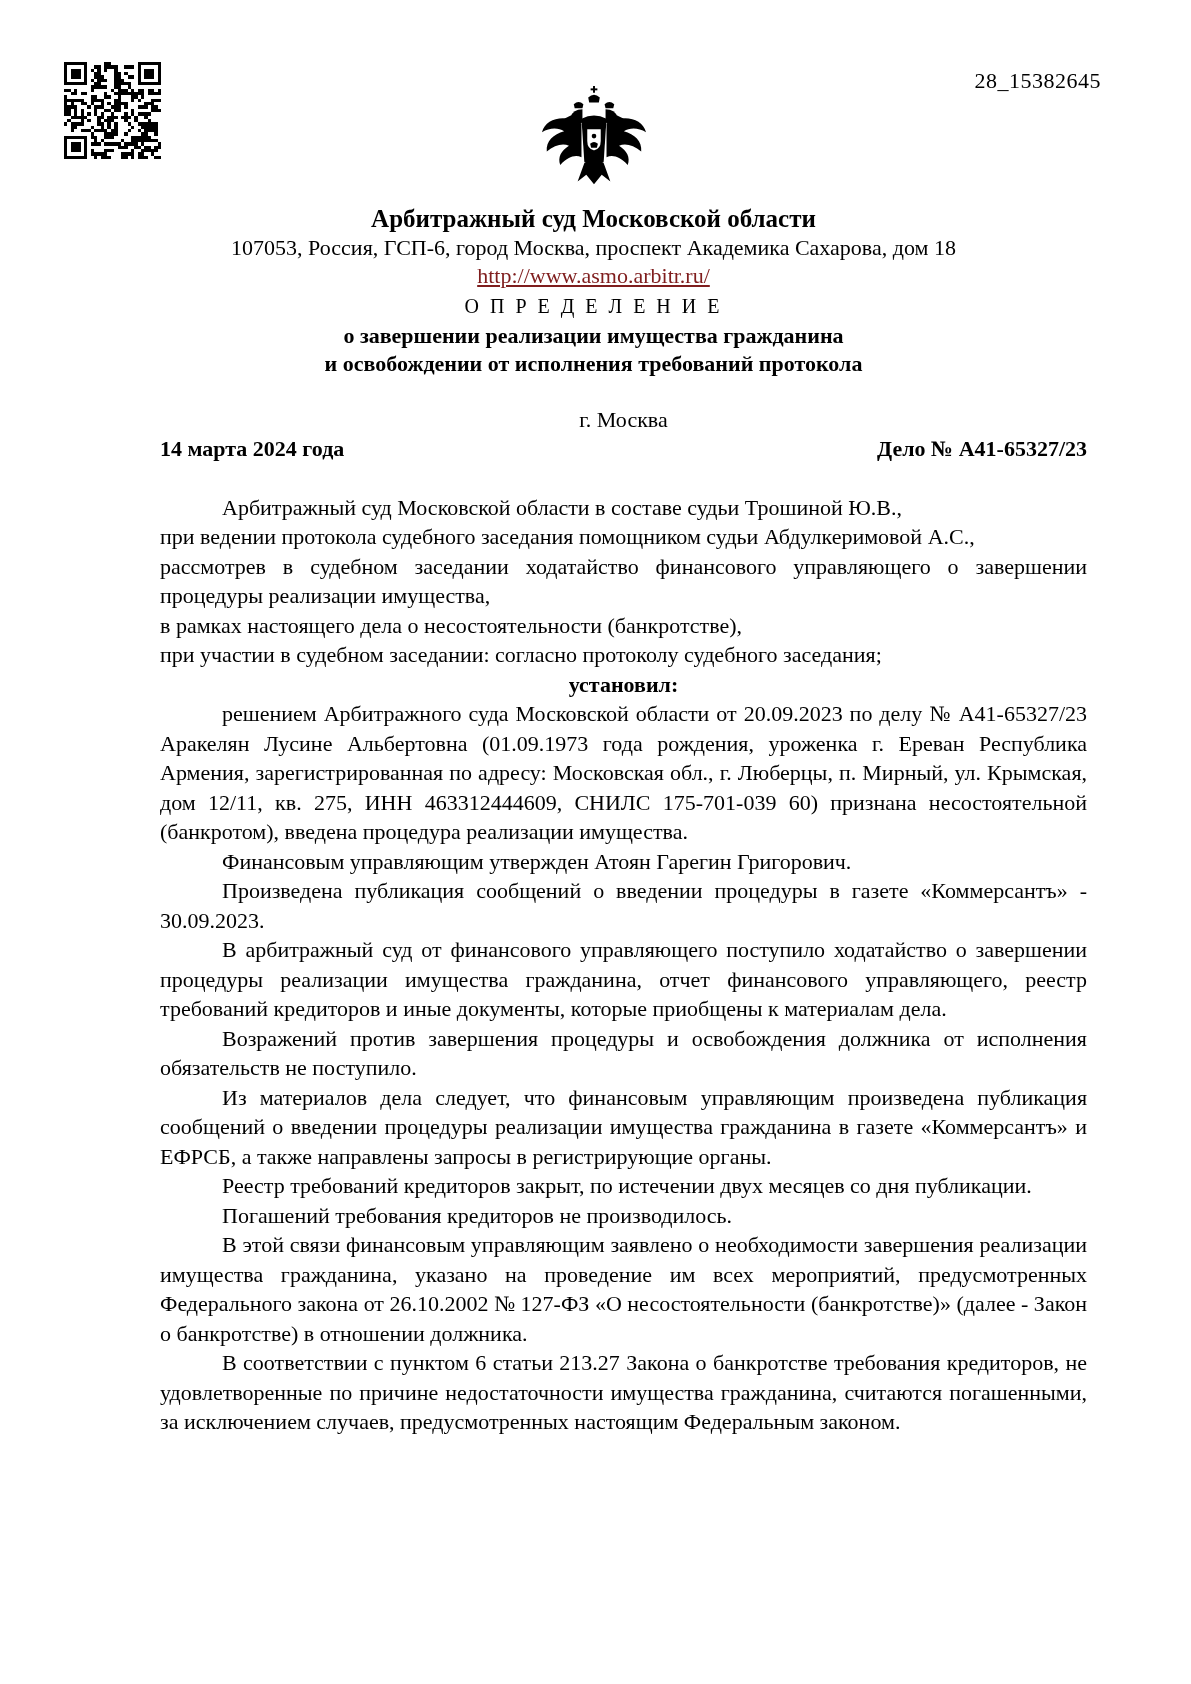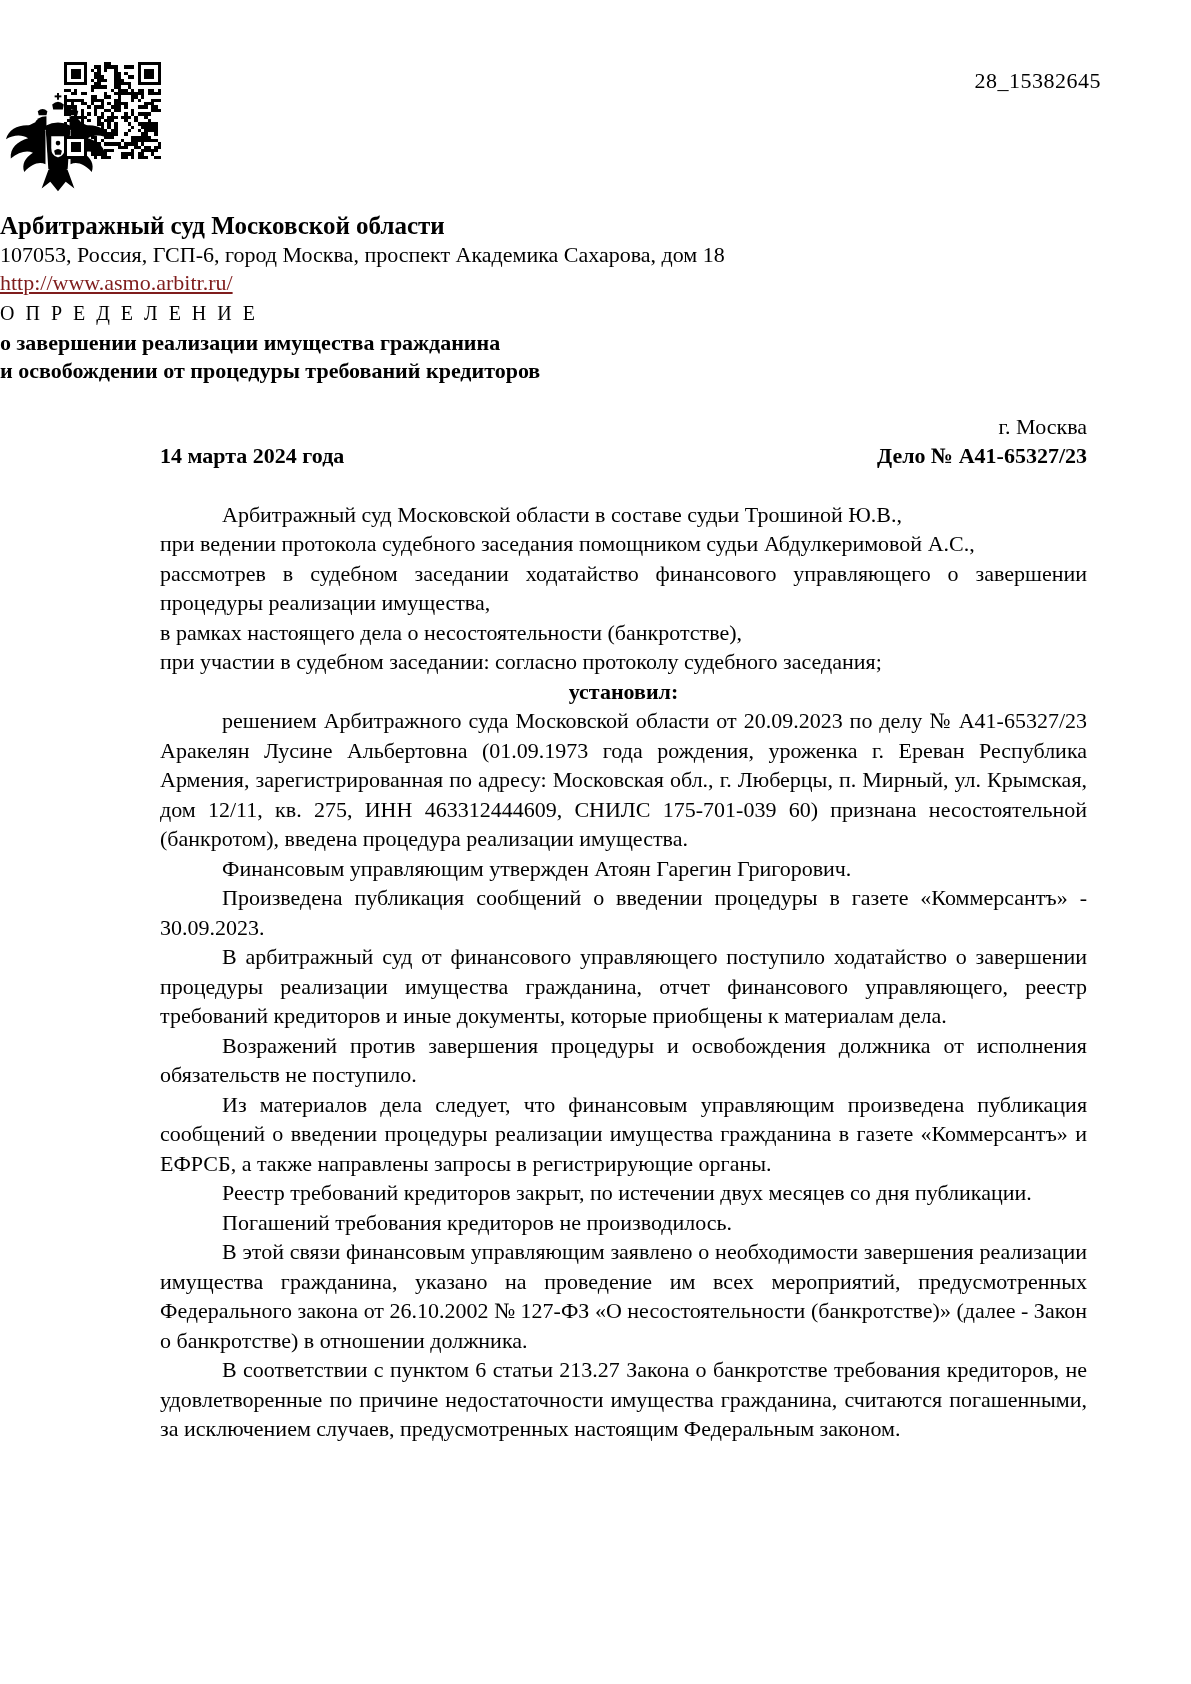--- a/index.html
+++ b/index.html
@@ -23,22 +23,21 @@
   }
   .doc-number {
     position: absolute;
     top: 66px;
     right: 86px;
     font-size: 22px;
     letter-spacing: 0.5px;
   }
   .header {
     padding-top: 86px;
-    text-align: left;
-    margin-top: 7px;
+    text-align: center;
   }
   .emblem { display: inline-block; height: 106px; }
   .court-name {
     font-weight: bold;
     font-size: 25px;
     line-height: 31px;
     margin-top: 3px;
   }
   .court-address { font-size: 22px; line-height: 28px; }
   .court-site a, .court-site span.link {
@@ -57,21 +56,21 @@
     font-weight: bold;
     font-size: 22px;
     line-height: 28px;
   }
   .content {
     margin-left: 160px;
     margin-right: 100px;
     text-align: justify;
   }
   .meta { margin-top: 27px; }
-  .meta-city { text-align: right; }
+  .meta-city { text-align: center; }
   .meta-row {
     display: flex;
     justify-content: space-between;
     text-align: left;
     font-weight: bold;
   }
   .preamble { margin-top: 29px; }
   .preamble p, .body p {
     margin: 0;
     text-align: justify;
@@ -463,21 +462,21 @@
       </svg>
     </div>
 
     <div class="court-name">Арбитражный суд Московской области</div>
     <div class="court-address">107053, Россия, ГСП-6, город Москва, проспект Академика Сахарова, дом 18</div>
     <div class="court-site">
       <span class="link">http://www.asmo.arbitr.ru/</span>
     </div>
     <div class="doc-type">О П Р Е Д Е Л Е Н И Е</div>
     <div class="doc-subtitle">о завершении реализации имущества гражданина</div>
-    <div class="doc-subtitle">и освобождении от процедуры требований кредиторов</div>
+    <div class="doc-subtitle">и освобождении от исполнения требований протокола</div>
   </div>
 
   <div class="content">
 
     <div class="meta">
       <div class="meta-city">г. Москва</div>
       <div class="meta-row">
         <span>14 марта 2024 года</span>
         <span>Дело № А41-65327/23</span>
       </div>

